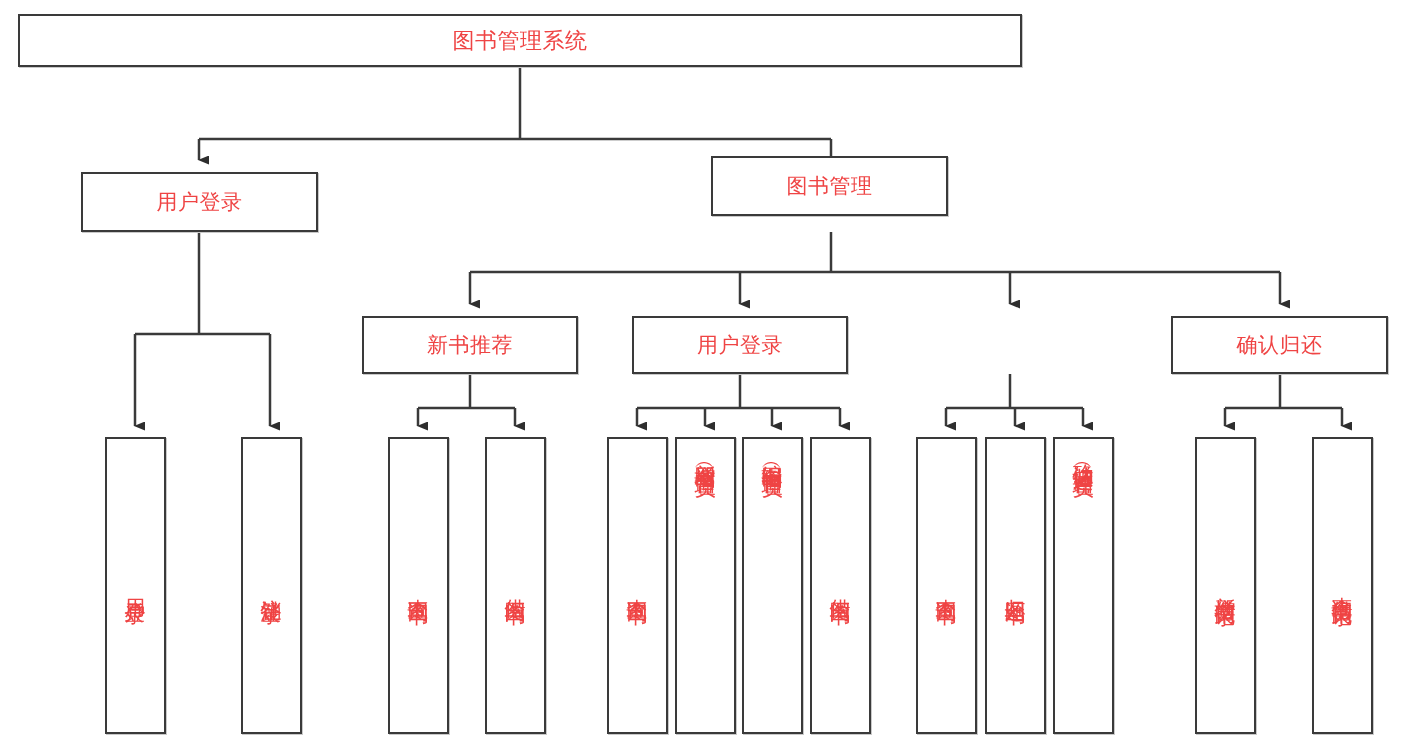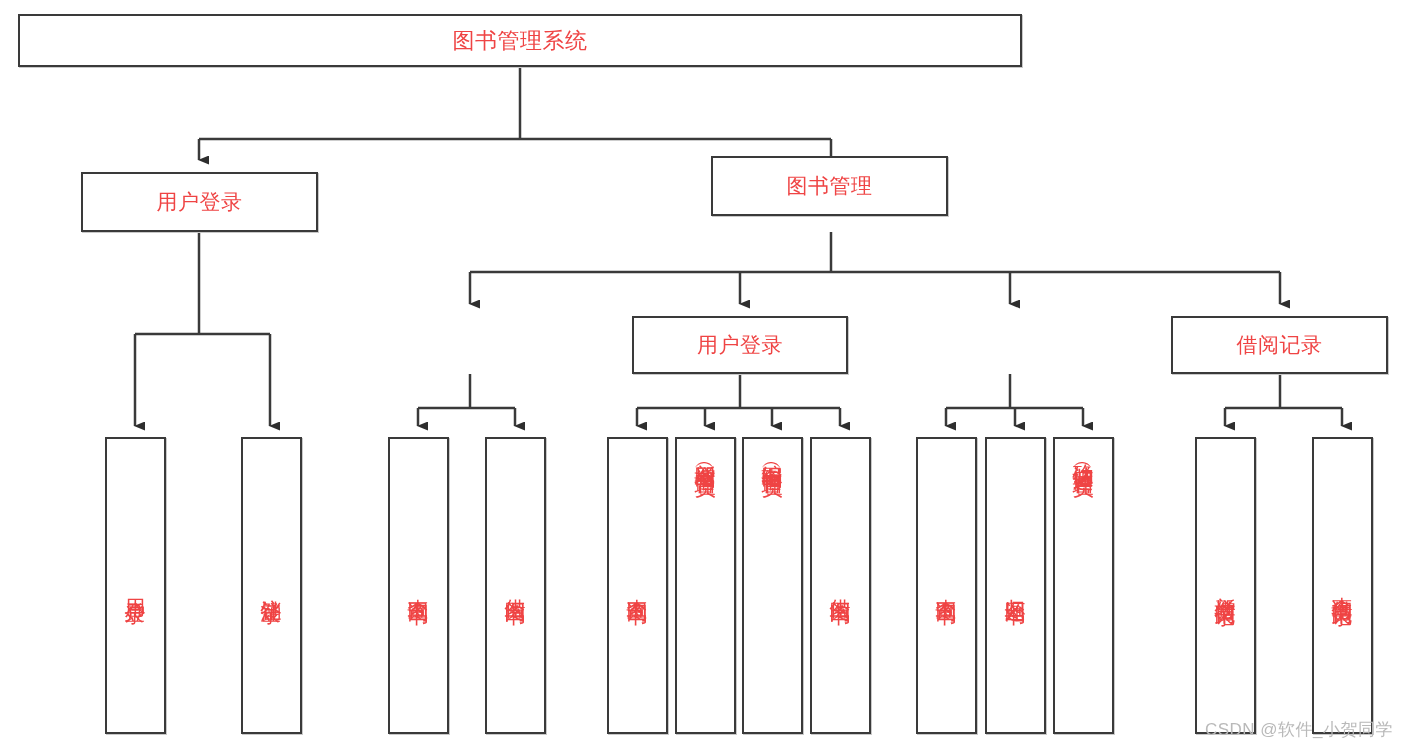--- a/index.html
+++ b/index.html
@@ -133,25 +133,28 @@
     <span class="label">图书管理系统</span>
   </div>
 
   <div class="node horiz" style="left:81px; top:172px; width:237px; height:60px;">
     <span class="label">用户登录</span>
   </div>
   <div class="node horiz" style="left:711px; top:156px; width:237px; height:60px;">
     <span class="label">图书管理</span>
   </div>
 
+  <div class="node horiz" style="left:362px; top:316px; width:216px; height:58px;">
+    <span class="label">新书推荐</span>
+  </div>
   <div class="node horiz" style="left:632px; top:316px; width:216px; height:58px;">
     <span class="label">用户登录</span>
   </div>
   <div class="node horiz" style="left:1171px; top:316px; width:217px; height:58px;">
-    <span class="label">借阅记录</span>
+    <span class="label">确认归还</span>
   </div>
 
   <div class="node vert mid" style="left:105px; top:437px; width:61px; height:297px;">
     <span class="label">用户登录</span>
   </div>
   <div class="node vert mid" style="left:241px; top:437px; width:61px; height:297px;">
     <span class="label">注销登录</span>
   </div>
 
   <div class="node vert mid" style="left:388px; top:437px; width:61px; height:297px;">
@@ -184,15 +187,14 @@
     <span class="label">确认归还（管理员）</span>
   </div>
 
   <div class="node vert mid" style="left:1195px; top:437px; width:61px; height:297px;">
     <span class="label">新增借阅记录</span>
   </div>
   <div class="node vert mid" style="left:1312px; top:437px; width:61px; height:297px;">
     <span class="label">查询借阅记录</span>
   </div>
 
-  <div id="watermark">CSDN @软件_小贺同学</div>
 
 </div>
 
 </body></html>

